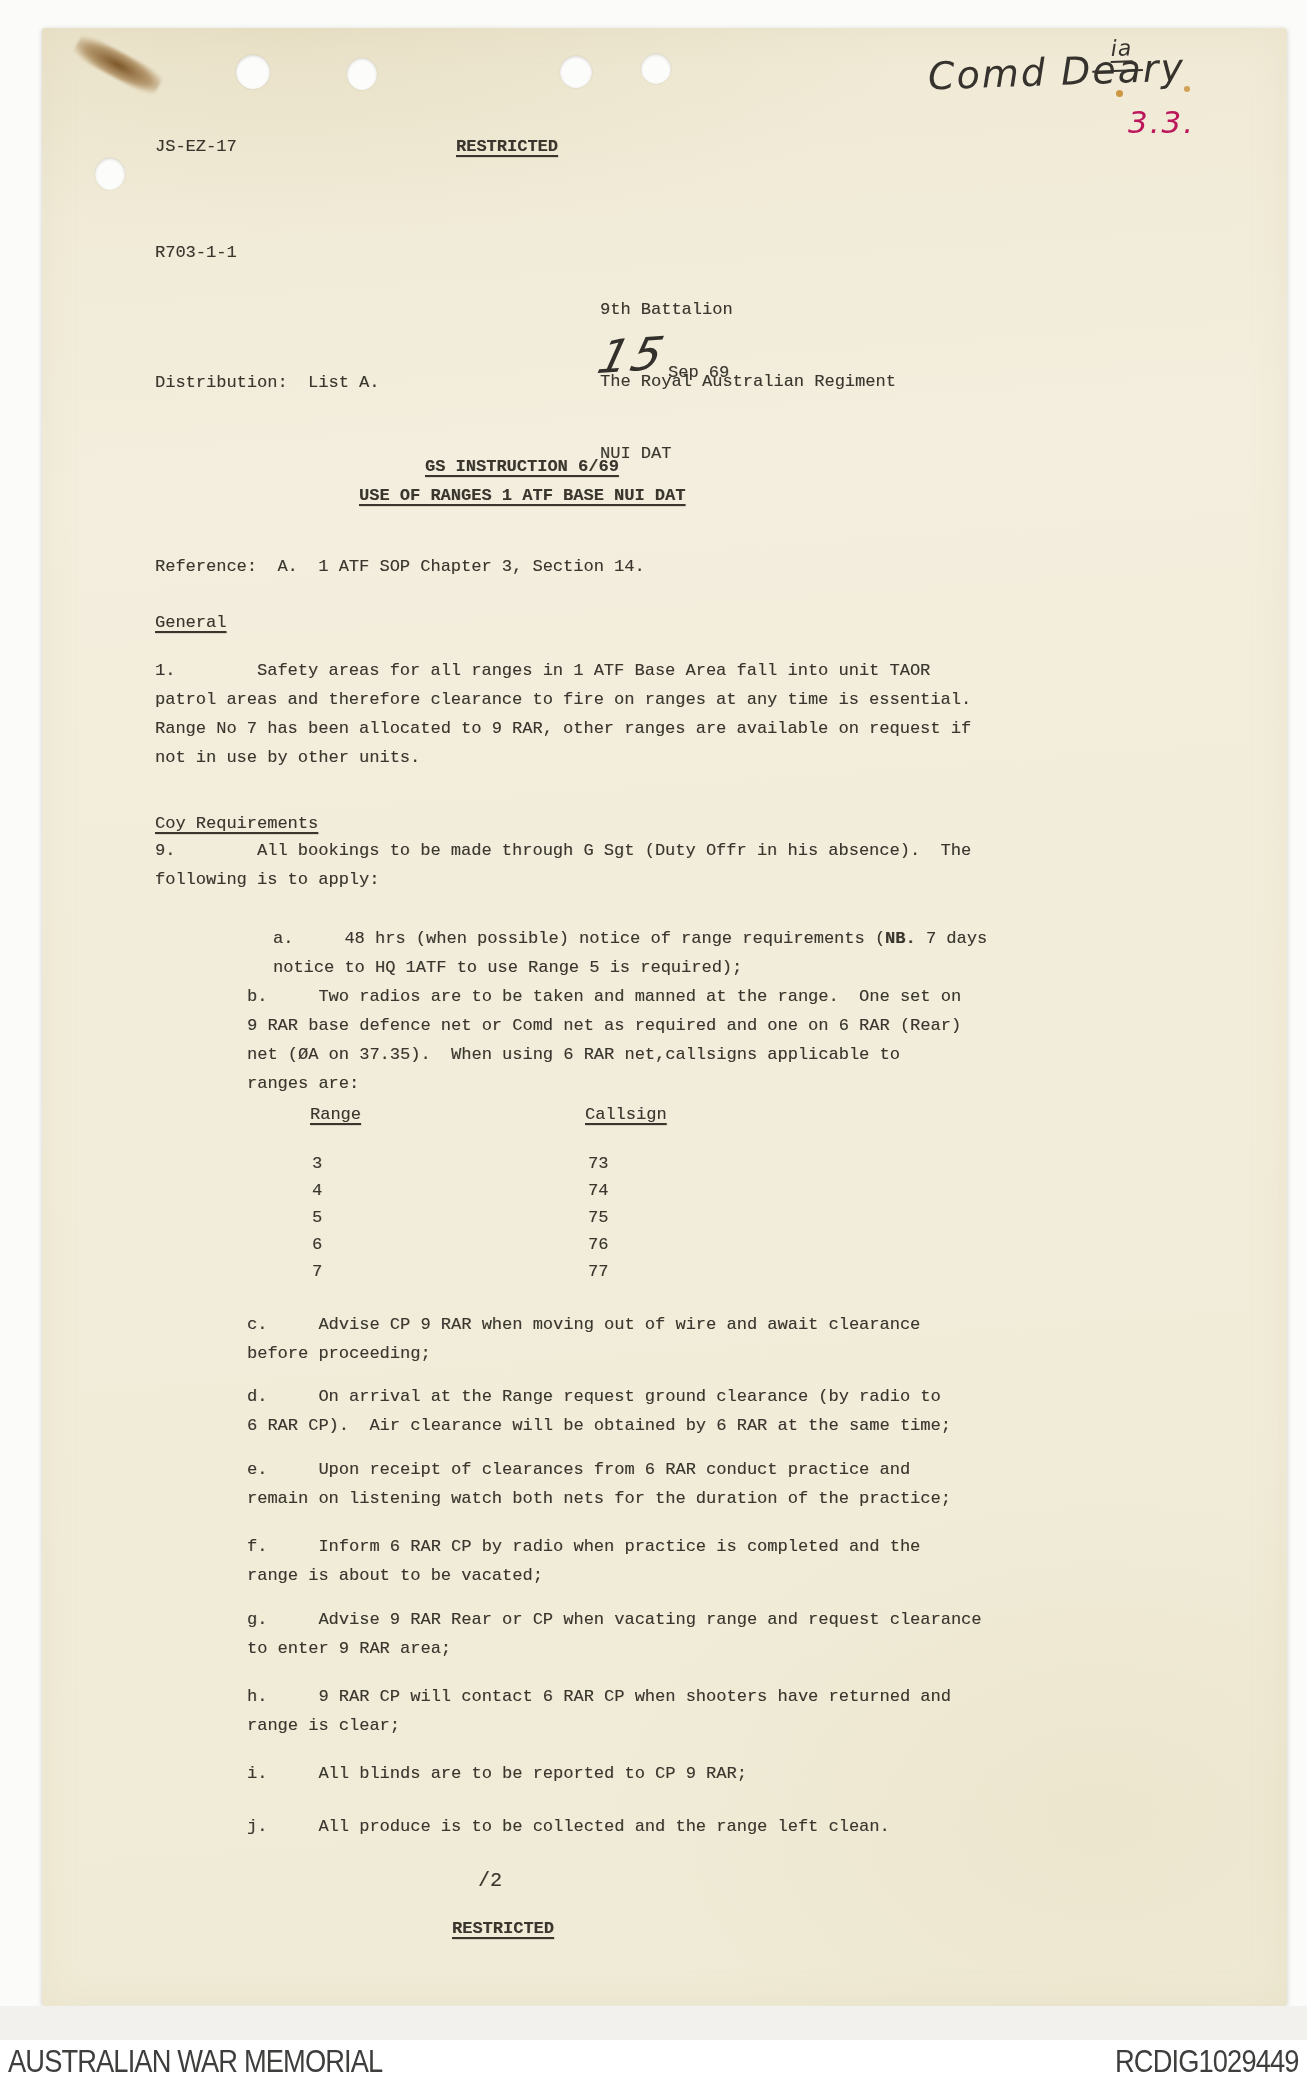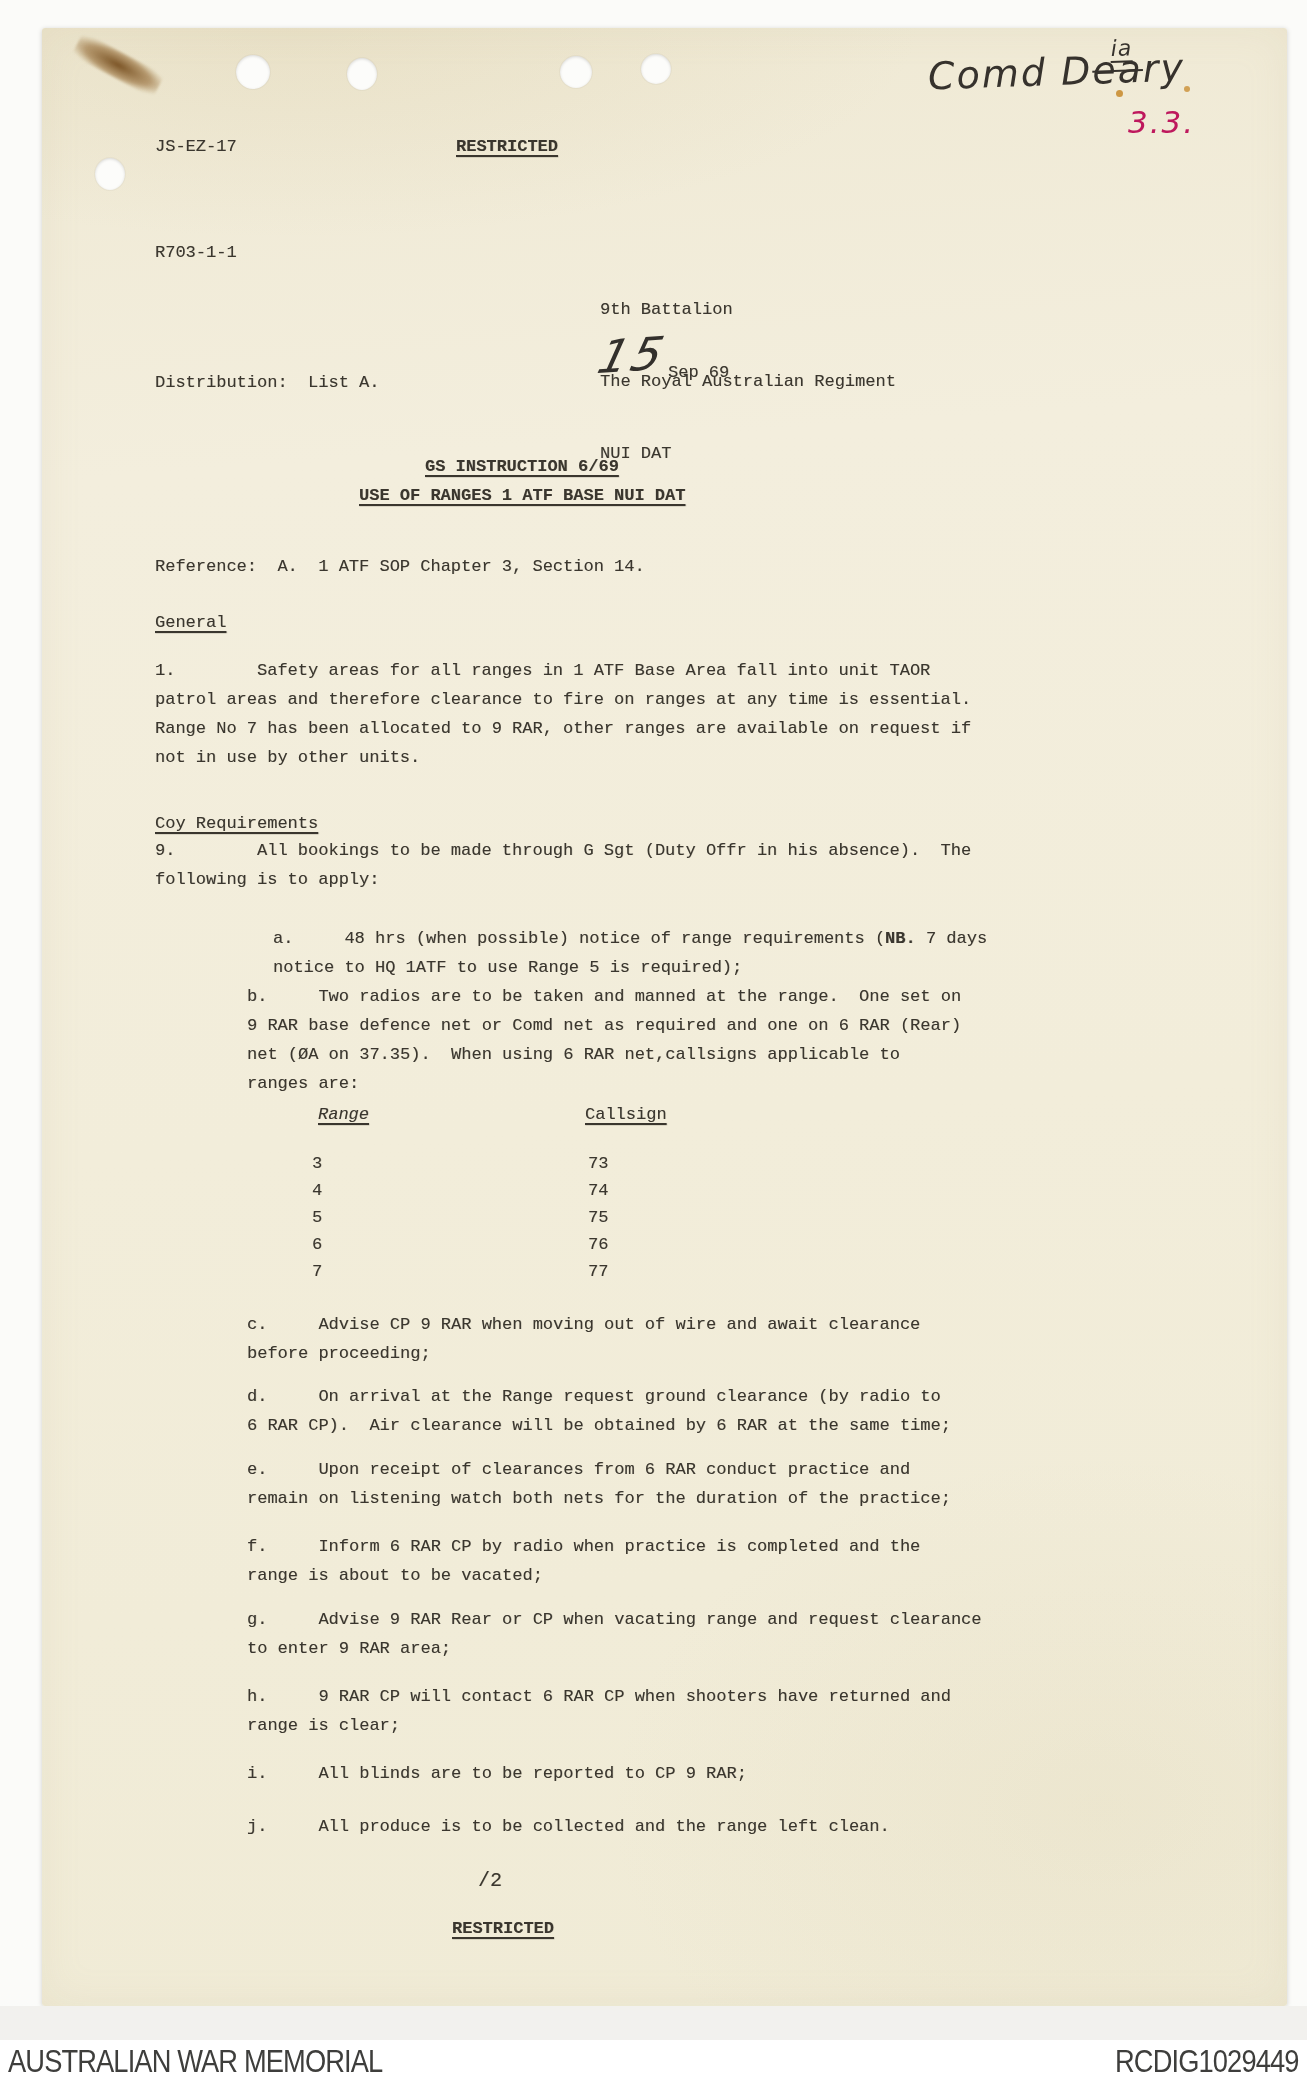--- a/index.html
+++ b/index.html
@@ -106,21 +106,21 @@
 following is to apply:</div>
 
   <div class="tw" style="left:247px;top:924px;width:760px;margin-left:26px;"><span>a.     48 hrs (when possible) notice of range requirements (</span><span class="b">NB.</span><span> 7 days
 notice to HQ 1ATF to use Range 5 is required);</span></div>
   <div class="tw" style="left:247px;top:982px;width:760px;">b.     Two radios are to be taken and manned at the range.  One set on
 9 RAR base defence net or Comd net as required and one on 6 RAR (Rear)
 net (ØA on 37.35).  When using 6 RAR net,callsigns applicable to
 ranges are:</div>
 
   <div>
-    <div class="tw u" style="left:318px;top:1100px;font-style:italic;">Range</div>
+    <div class="tw u" style="left:310px;top:1100px;">Range</div>
     <div class="tw u" style="left:585px;top:1100px;">Callsign</div>
     <div class="rows" style="left:312px;top:1150px;">
       <div class="trow"><span>3</span><span class="cs">73</span></div>
       <div class="trow"><span>4</span><span class="cs">74</span></div>
       <div class="trow"><span>5</span><span class="cs">75</span></div>
       <div class="trow"><span>6</span><span class="cs">76</span></div>
       <div class="trow"><span>7</span><span class="cs">77</span></div>
     </div>
   </div>
 

